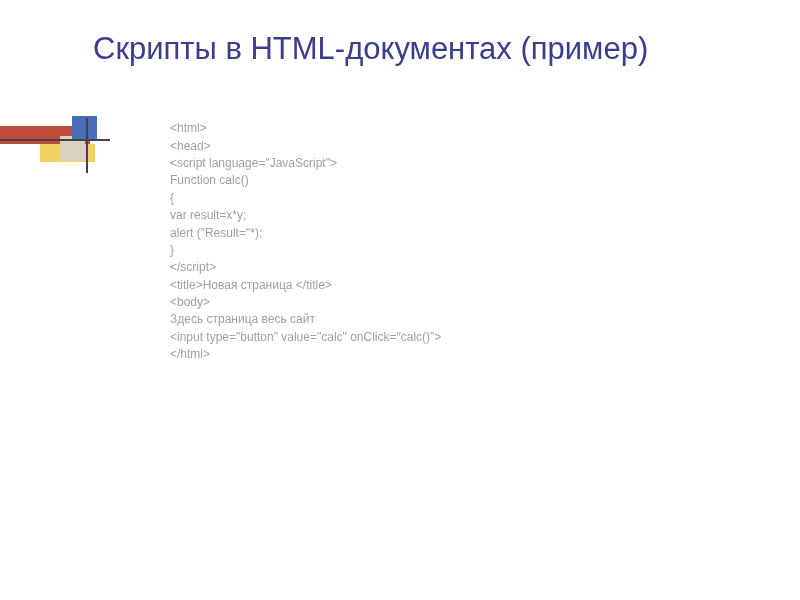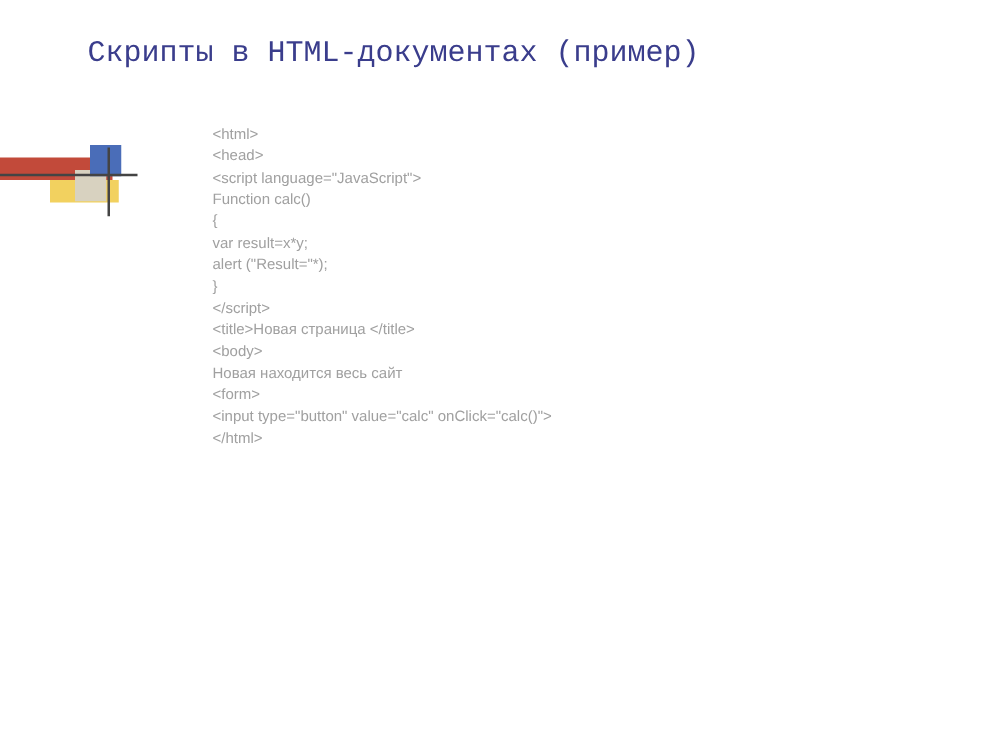--- a/index.html
+++ b/index.html
@@ -15,25 +15,26 @@
       width: 100%;
       height: 100%;
       padding: 30px 50px 30px 70px;
       position: relative;
     }
     .title-block {
       position: relative;
       margin-bottom: 20px;
     }
     .slide-title {
-      font-size: 24px;
+      font-size: 31px;
       font-weight: normal;
       color: #3a3d8c;
       line-height: 1.2;
-      font-family: Liberation Mono, monospace;
+      font-family: Liberation Sans, sans-serif;
+      margin-left: 23px;
     }
     .decoration {
       position: absolute;
       left: 0;
       top: 116px;
       width: 150px;
       height: 60px;
     }
     .deco-red-bar {
       position: absolute;
@@ -77,21 +78,21 @@
     }
     .deco-hline {
       position: absolute;
       left: 0;
       top: 23px;
       width: 110px;
       height: 2px;
       background: #444;
     }
     .code-block {
-      margin-top: 40px;
+      margin-top: 53px;
       margin-left: 100px;
       font-family: Verdana, Arial, sans-serif;
       font-size: 12px;
       color: #a0a0a0;
       line-height: 1.45;
     }
     .code-block div {
       white-space: pre;
     }
   </style>
@@ -117,18 +118,17 @@
     <div>&lt;head&gt;</div>
     <div>&lt;script language="JavaScript"&gt;</div>
     <div>Function calc()</div>
     <div>{</div>
     <div>var result=x*y;</div>
     <div>alert ("Result="*);</div>
     <div>}</div>
     <div>&lt;/script&gt;</div>
     <div>&lt;title&gt;Новая страница &lt;/title&gt;</div>
     <div>&lt;body&gt;</div>
-    <div>Новая находится весь сайт</div>
-    <div>&lt;form&gt;</div>
+    <div>Здесь страница весь сайт</div>
     <div>&lt;input type="button" value="calc" onClick="calc()"&gt;</div>
     <div>&lt;/html&gt;</div>
   </div>
 </div>
 
 </body></html>

